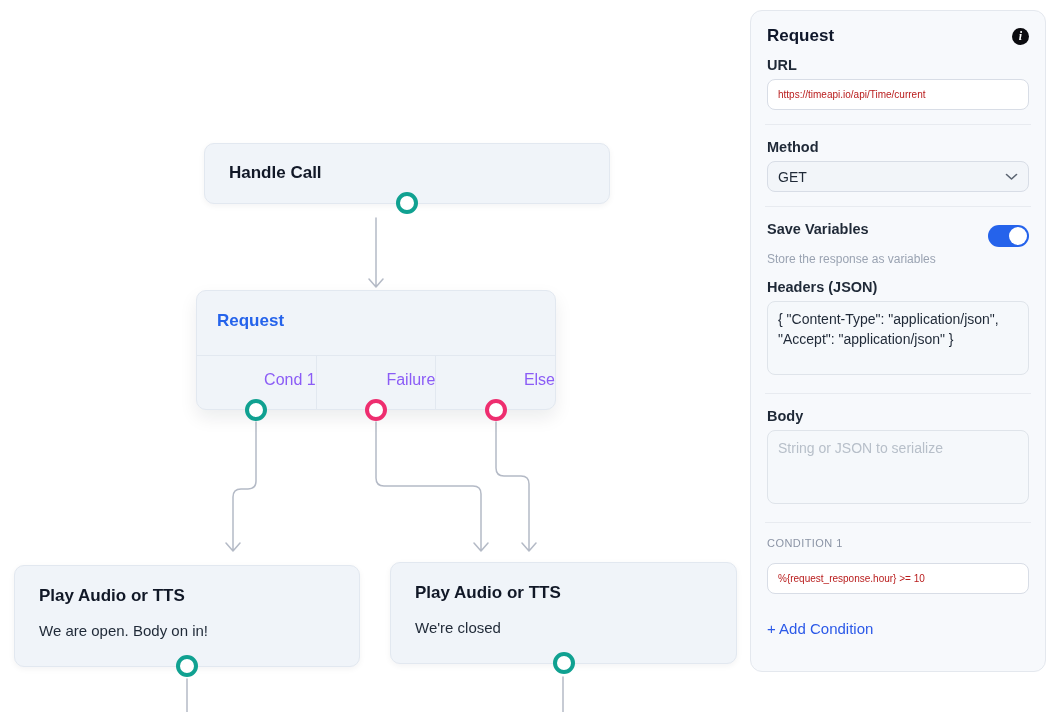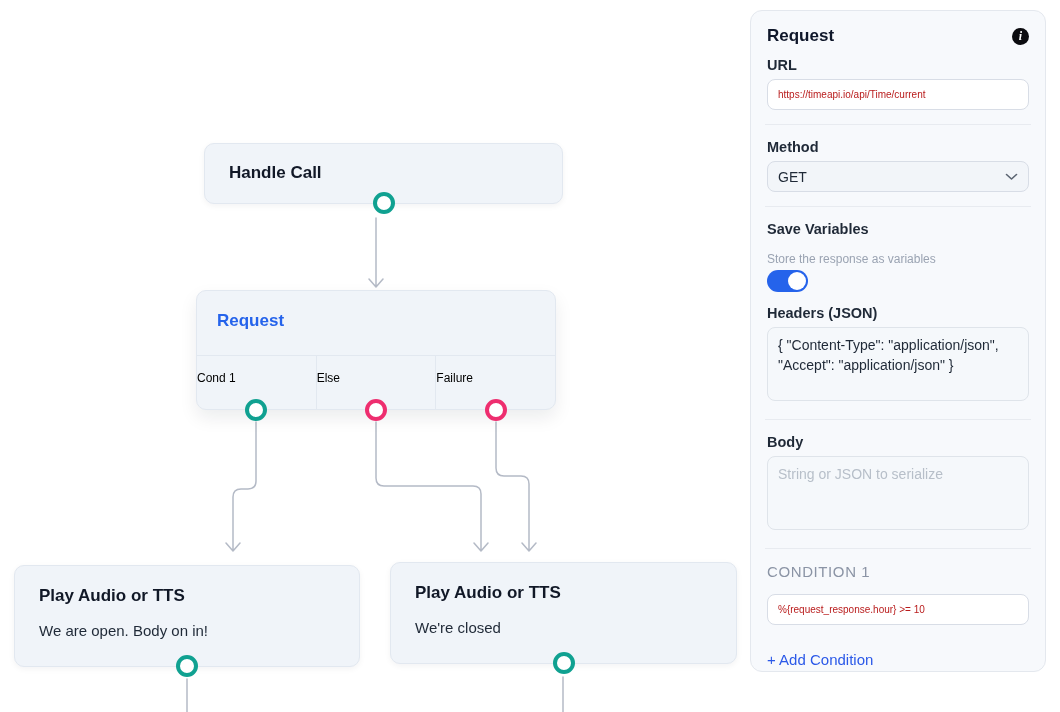--- a/index.html
+++ b/index.html
@@ -5,28 +5,28 @@
   * { margin: 0; padding: 0; box-sizing: border-box; }
   html, body { width: 1060px; height: 712px; background: #ffffff; overflow: hidden;
     font-family: "Liberation Sans", sans-serif; color: #111827; }
   .canvas { position: absolute; left: 0; top: 0; width: 1060px; height: 712px; }
   svg.edges { position: absolute; left: 0; top: 0; width: 1060px; height: 712px; pointer-events: none; }
 
   .node { position: absolute; background: #f0f4f9; border: 1px solid #e2e8f0; border-radius: 10px;
     box-shadow: 0 2px 6px rgba(15,23,42,0.05); }
   .node-title { font-size: 17px; font-weight: 700; color: #111827; }
 
-  .node-handle { left: 204px; top: 143px; width: 359px; height: 61px; padding: 19px 24px; }
+  .node-handle { left: 204px; top: 143px; width: 406px; height: 61px; padding: 19px 24px; }
   .node-request { left: 196px; top: 290px; width: 360px; height: 120px;
     box-shadow: 0 8px 18px rgba(15,23,42,0.08); }
   .node-request .req-header { height: 64px; padding: 20px 20px; }
   .node-request .req-title { color: #2563eb; font-size: 17px; font-weight: 700; }
   .req-outputs { display: flex; height: 55px; border-top: 1px solid #e2e8f0; }
-  .req-col { flex: 1; position: relative; text-align: left; padding-top: 15px;
-    font-size: 12px; color: #000000; }
+  .req-col { flex: 1; position: relative; text-align: right; padding-top: 15px;
+    font-size: 16px; color: #8b5cf6; }
   .req-col + .req-col { border-left: 1px solid #e2e8f0; }
 
   .node-play-left { left: 14px; top: 565px; width: 346px; height: 102px; padding: 20px 24px; }
   .node-play-right { left: 390px; top: 562px; width: 347px; height: 102px; padding: 20px 24px; }
   .node-body-text { margin-top: 16px; font-size: 15px; color: #1f2937; }
 
   .port { position: absolute; left: 50%; bottom: -11px; transform: translateX(-50%);
     width: 22px; height: 22px; border-radius: 50%; background: #ffffff;
     border: 4px solid #10a191; z-index: 5; }
 
@@ -39,31 +39,31 @@
     font-family: "Liberation Serif", serif; font-style: italic; font-weight: 700; font-size: 12px;
     display: flex; align-items: center; justify-content: center; cursor: pointer; }
   .field-label { font-size: 14.5px; color: #1f2937; margin-bottom: 6px; font-weight: bold; }
   .text-input { width: 100%; height: 31px; background: #ffffff; border: 1px solid #d8dde6;
     border-radius: 8px; padding: 0 10px; font-size: 10px; color: #b91c1c;
     font-family: "Liberation Sans", sans-serif; white-space: nowrap; overflow: hidden; }
   .divider { height: 1px; background: #e8ebf0; margin: 14px -2px; }
   .select { width: 100%; height: 31px; background: #f2f5f9; border: 1px solid #d8dde6;
     border-radius: 8px; padding: 0 10px; font-size: 14px; color: #1f2937;
     display: flex; align-items: center; justify-content: space-between; cursor: pointer; gap: 35px; }
-  .toggle-row { display: flex; align-items: flex-start; justify-content: space-between; margin-bottom: 13px; flex-direction: column; }
+  .toggle-row { display: flex; align-items: flex-start; justify-content: space-between; margin-bottom: 13px; }
   .toggle-sub { font-size: 12px; color: #9aa3b2; margin-top: 15px; }
   .toggle { width: 41px; height: 22px; border-radius: 11px; background: #2563eb; position: relative;
     cursor: pointer; flex-shrink: 0; margin-top: 4px; }
   .toggle .knob { position: absolute; right: 2px; top: 2px; width: 18px; height: 18px;
     border-radius: 50%; background: #ffffff; }
   .textarea { width: 100%; height: 74px; background: #f5f8fb; border: 1px solid #dfe4ea;
     border-radius: 8px; padding: 7px 10px; font-size: 14px; line-height: 1.45; color: #1f2937;
     font-family: "Liberation Sans", sans-serif; resize: none; }
   .textarea::placeholder { color: #b7bfc9; }
-  .section-label { font-size: 15px; color: #8b94a5; letter-spacing: 0.04em; margin: 2px 0 14px 0; }
+  .section-label { font-size: 11px; color: #8b94a5; letter-spacing: 0.04em; margin: 2px 0 14px 0; }
   .add-link { display: inline-block; margin-top: 26px; font-size: 15px; color: #2b59e8; cursor: pointer; }
 </style>
 </head>
 <body>
 
 <div class="canvas">
 
   <svg class="edges">
     <g stroke="#b4bac6" stroke-width="1.5" fill="none" stroke-linejoin="round" stroke-linecap="round">
       <path d="M376 218 L376 287 M369 279 L376 287 L383 279"></path>
@@ -83,25 +83,25 @@
   <div class="node node-request">
     <div class="req-header">
       <span class="req-title">Request</span>
     </div>
     <div class="req-outputs">
       <div class="req-col">
         <span>Cond 1</span>
         <div class="port" style="border-color: rgb(16, 161, 145);"></div>
       </div>
       <div class="req-col">
-        <span>Else</span>
+        <span>Failure</span>
         <div class="port" style="border-color: rgb(238, 46, 111);"></div>
       </div>
       <div class="req-col">
-        <span>Failure</span>
+        <span>Else</span>
         <div class="port" style="border-color: rgb(238, 46, 111);"></div>
       </div>
     </div>
   </div>
 
   <div class="node node-play-left">
     <div class="node-title">Play Audio or TTS</div>
     <div class="node-body-text">We are open. Body on in!</div>
     <div class="port" style="border-color: rgb(16, 161, 145);"></div>
   </div>

